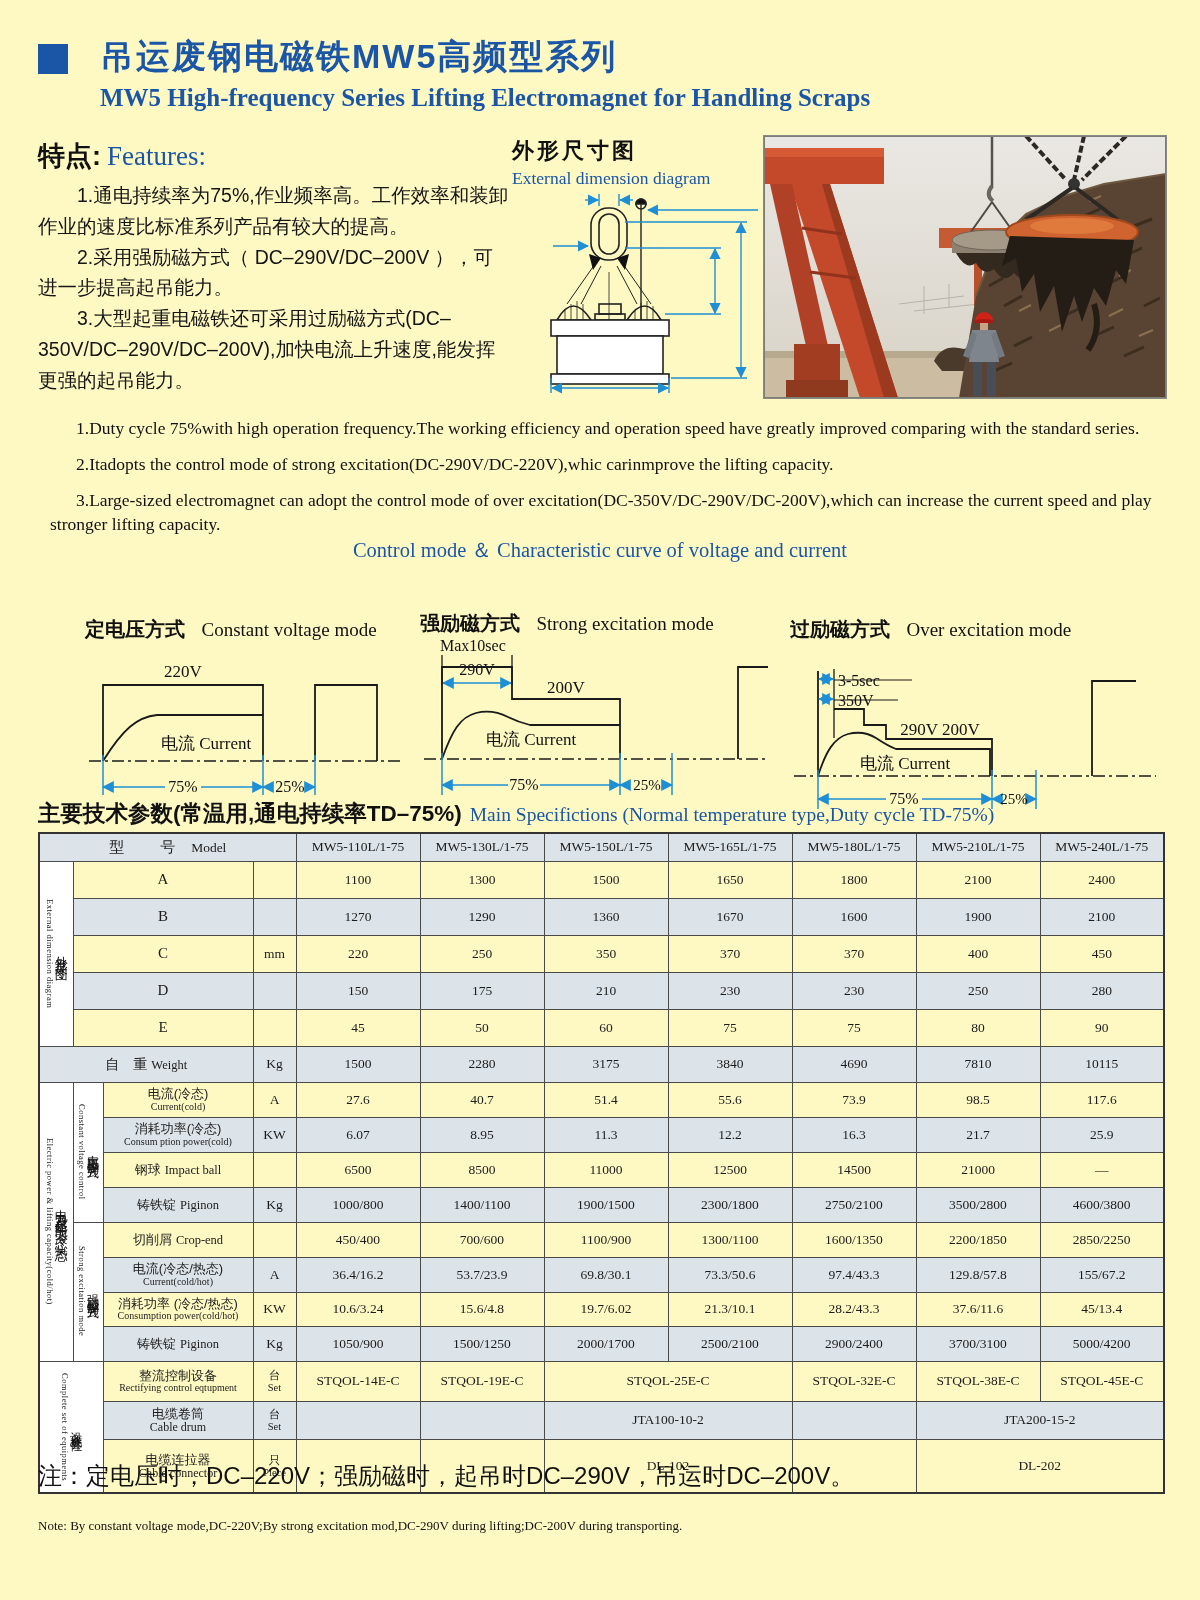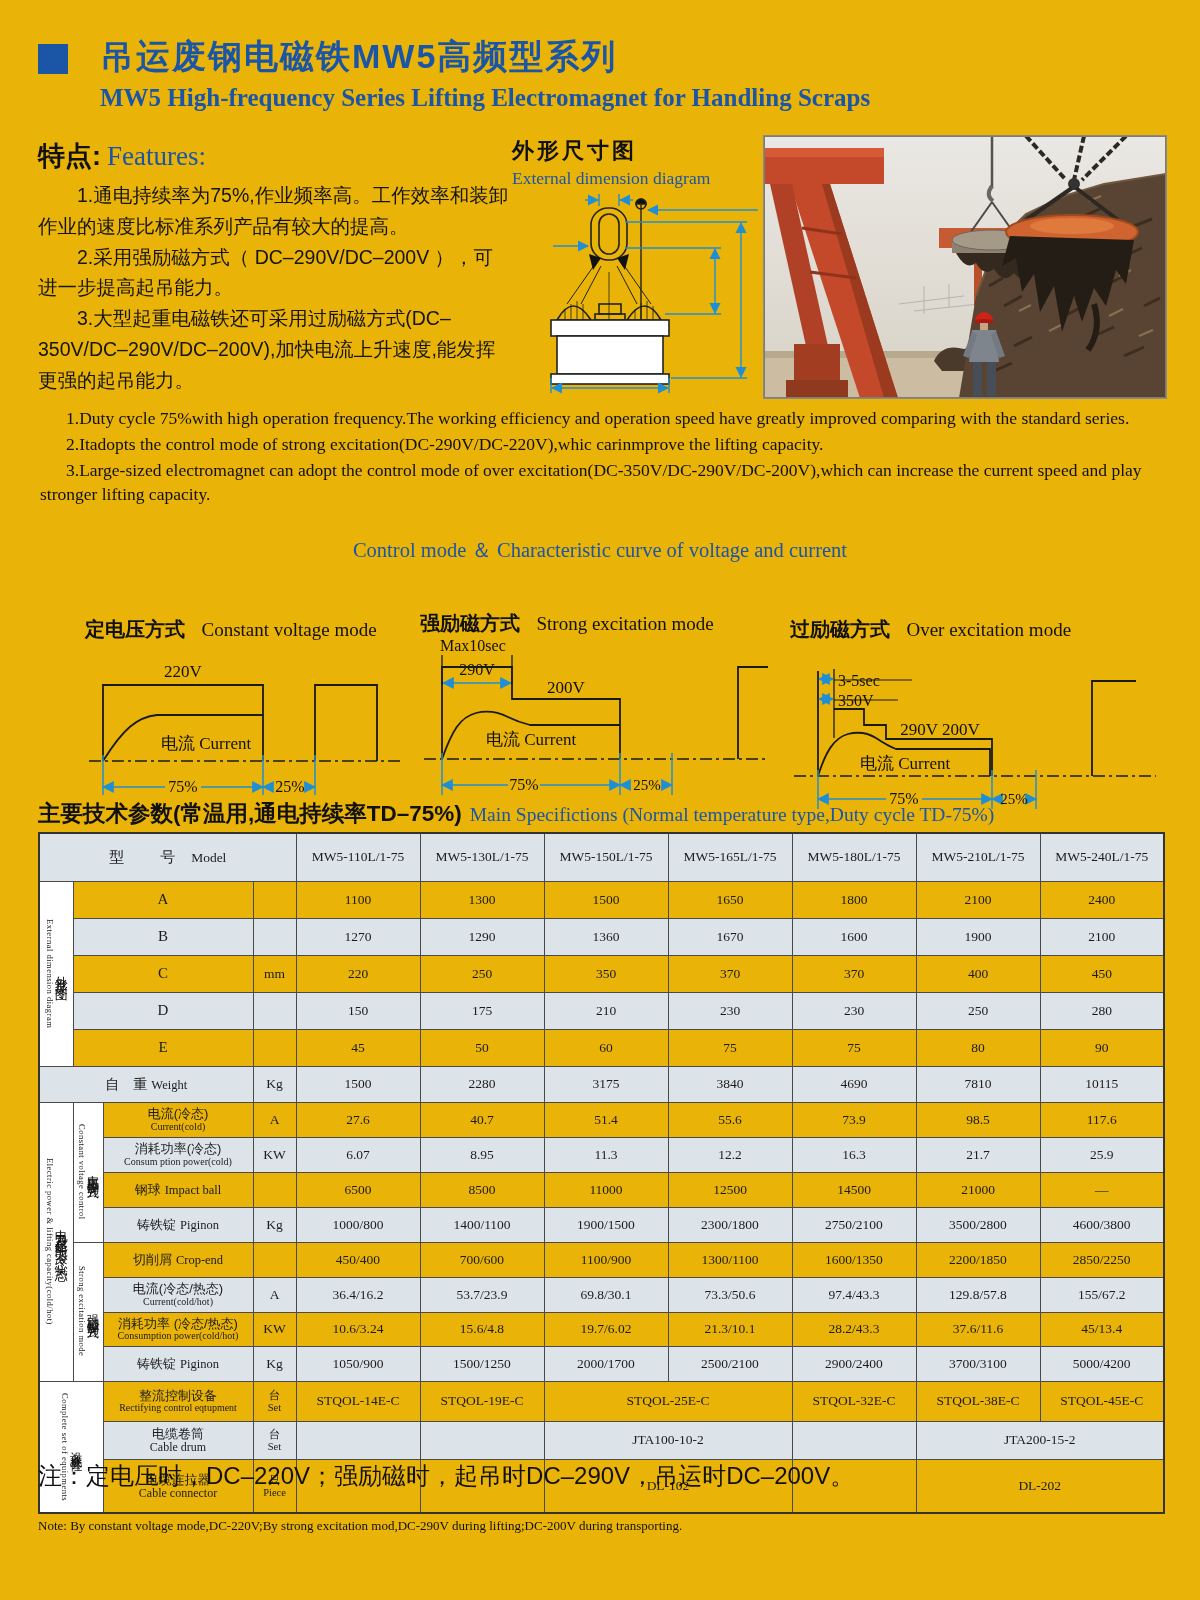--- a/index.html
+++ b/index.html
@@ -1,37 +1,37 @@
 <!DOCTYPE html>
 <html><head>
 <meta charset="utf-8">
 <style>
   html,body{margin:0;padding:0;background:#fff;}
-  .page{position:relative;width:1200px;height:1600px;background:#eab308;
+  .page{position:relative;width:1200px;height:1600px;background:#fef9c3;
         font-family:"Liberation Sans",sans-serif;color:#111;overflow:hidden;}
   .abs{position:absolute;}
   
   .bullet{left:38px;top:44px;width:30px;height:30px;background:#1a55a6;}
   .t-zh{left:100px;top:34px;font-size:34px;font-weight:bold;color:#1a55a6;letter-spacing:2px;}
   .t-en{left:100px;top:84px;font-size:25px;font-weight:bold;color:#1a55a6;font-family:"Liberation Serif",serif;}
   
   .feat-head{left:38px;top:138px;font-size:27px;}
   .feat-head .zh{font-weight:bold;color:#111;}
   .feat-head .en{color:#1a55a6;font-family:"Liberation Serif",serif;margin-left:6px;}
   .feat-body{left:38px;top:180px;width:472px;font-size:19.5px;line-height:1.58;color:#151515;}
   .feat-body p{margin:0;text-indent:2em;}
   
   .dim-zh{left:512px;top:136px;font-size:22px;font-weight:bold;color:#111;letter-spacing:3px;}
   .dim-en{left:512px;top:168px;font-size:17.5px;color:#1a55a6;font-family:"Liberation Serif",serif;}
   .dim-svg{left:515px;top:188px;}
   
   .photo{left:763px;top:135px;width:402px;height:262px;border:1px solid #8a8a84;box-sizing:content-box;}
   
   .ennotes{left:38px;top:404px;width:1127px;font-family:"Liberation Serif",serif;font-size:17.5px;line-height:1.38;color:#111;}
-  .ennotes p{margin:2px;text-indent:26px;}
+  .ennotes p{margin:12px;text-indent:26px;}
   
   .ctl-head{left:0;top:534px;width:1200px;text-align:center;}
   .ctl-head .zh{font-size:25px;font-weight:bold;letter-spacing:2px;color:#111;}
   .ctl-head .en{font-size:20.5px;color:#1a55a6;font-family:"Liberation Serif",serif;margin-top:2px;}
   .panel{position:absolute;}
   .panel .ptitle{white-space:nowrap;}
   .panel .ptitle .zh{font-size:20px;font-weight:bold;color:#111;}
   .panel .ptitle .en{font-size:19px;color:#111;font-family:"Liberation Serif",serif;margin-left:12px;}
   svg text{font-family:"Liberation Serif",serif;fill:#111;}
   
@@ -340,21 +340,21 @@
         <col style="width:43px">
       <col style="width:124px">
         <col style="width:124px">
         <col style="width:124px">
         <col style="width:124px">
       <col style="width:124px">
         <col style="width:124px">
         <col style="width:124px">
     </colgroup>
     <tbody>
-        <tr class="sh" style="height:48px">
+        <tr class="sh" style="height:28px">
       <td colspan="4"><span class="mzh">型　　号</span><span class="men">Model</span></td>
       <td>MW5-110L/1-75</td>
       <td>MW5-130L/1-75</td>
       <td>MW5-150L/1-75</td>
       <td>MW5-165L/1-75</td>
       <td>MW5-180L/1-75</td>
       <td>MW5-210L/1-75</td>
       <td>MW5-240L/1-75</td>
     </tr>
     <tr style="height:37px">

